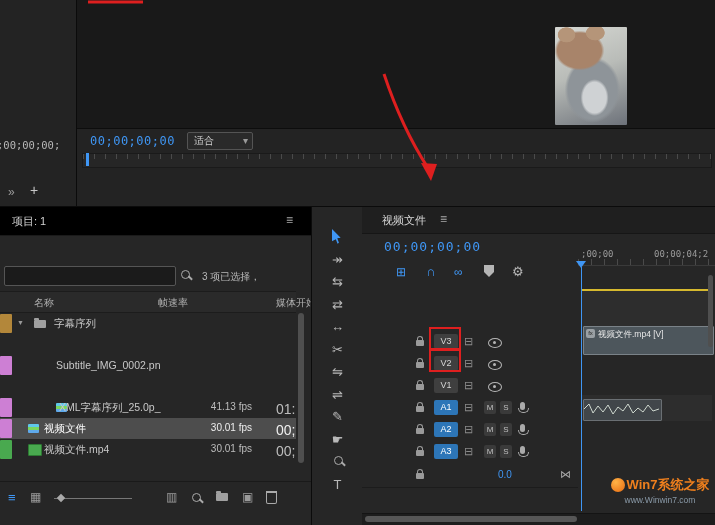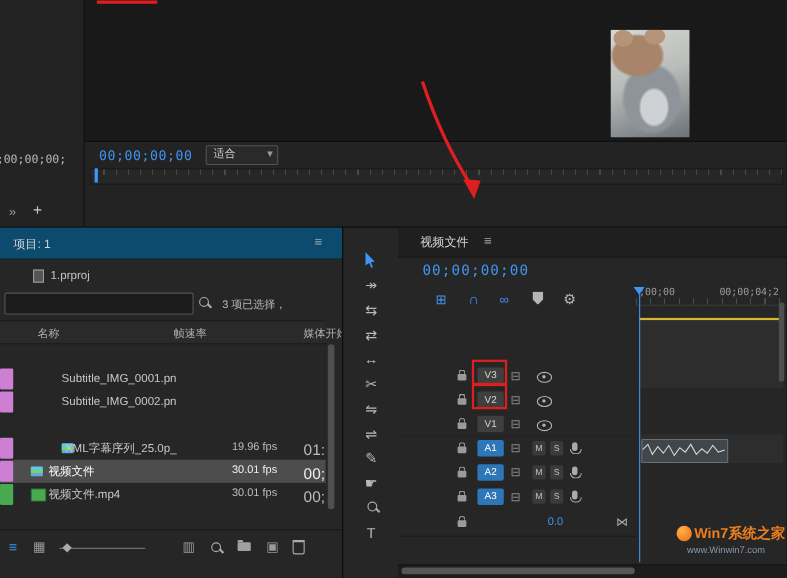--- a/index.html
+++ b/index.html
@@ -103,53 +103,51 @@
     <span class="transport abs" style="left:481px;font-size:13px">◂</span>
     <span class="transport abs" style="left:510px;font-size:13px">▶</span>
     <span class="transport abs" style="left:540px;font-size:13px">▸</span>
     <span class="transport abs" style="left:569px">↦</span>
     <span class="transport abs" style="left:601px">⊓</span>
     <span class="transport abs" style="left:628px">⊔</span>
   </div>
 </div>
 
 <div id="project" class="abs">
-  <div class="abs" style="left:0;top:0;width:311px;height:28px;background:#0c4a6e;border-bottom:1px solid #1a1a1a">
+  <div class="abs" style="left:0;top:0;width:311px;height:28px;background:#000000;border-bottom:1px solid #1a1a1a">
     <span class="abs" style="left:12px;top:7px;font-size:11px;color:#d2d2d2">项目: 1</span>
     <span class="abs" style="left:286px;top:6px;color:#aaa;font-size:12px">≡</span>
   </div>
 
-  <div class="abs" style="left:0;top:34px;width:311px;height:20px">
-    <span class="doc-ic" style="left:30px;top:4px"></span>
-    <span class="abs" style="left:46px;top:4px;font-size:10.5px;color:#c4c4c4">1.prproj</span>
-  </div>
 
   <div class="abs" style="left:4px;top:59px;width:170px;height:18px;background:#1b1b1b;border:1px solid #555;border-radius:2px"></div>
   <span class="mag-ic" style="left:181px;top:63px"></span>
   <div class="abs" style="left:202px;top:63px;width:92px;overflow:hidden;white-space:nowrap;font-size:10px;color:#b8b8b8">3 项已选择，</div>
 
   <div class="abs" style="left:0;top:84px;width:296px;height:20px;background:#2a2a2a;border-top:1px solid #1c1c1c;border-bottom:1px solid #1c1c1c">
     <span class="abs" style="left:34px;top:4px;font-size:10px;color:#b0b0b0">名称</span>
     <span class="abs" style="left:158px;top:4px;font-size:10px;color:#b0b0b0">帧速率</span>
     <span class="abs" style="left:276px;top:4px;font-size:10px;color:#b0b0b0;white-space:nowrap">媒体开始</span>
   </div>
 
-  <div class="prow" style="top:127px">
-    <span class="chip" style="background: rgb(205, 127, 212);"></span>
-    <span class="pname" style="left:56px">Subtitle_IMG_0001.pn</span>
+  <div class="prow" style="top:106px">
+    <span class="chip" style="background: rgb(179, 135, 58);"></span>
+    <span class="abs" style="left:17px;top:6px;font-size:7px;color:#9a9a9a">▼</span>
+    <span class="folder-ic" style="left:34px;top:7px"></span>
+    <span class="pname" style="left:54px">字幕序列</span>
   </div>
   <div class="prow" style="top:148px">
     <span class="chip" style="background: rgb(205, 127, 212);"></span>
     <span class="pname" style="left:56px">Subtitle_IMG_0002.pn</span>
   </div>
   <div class="prow" style="top:190px">
     <span class="chip" style="background: rgb(205, 127, 212);"></span>
     <span class="seq-ic" style="left:56px;top:6px"></span>
     <span class="pname" style="left:59px">XML字幕序列_25.0p_</span>
-    <span class="pfps">19.96 fps</span>
+    <span class="pfps">41.13 fps</span>
     <span class="pstart">01:</span>
   </div>
   <div class="prow" style="top:211px;background:#4d4d4d">
     <span class="chip" style="background: rgb(205, 127, 212);"></span>
     <span class="seq-ic" style="left:28px;top:6px"></span>
     <span class="pname" style="left:44px;color:#ffffff">视频文件</span>
     <span class="pfps" style="color:#eee">30.01 fps</span>
     <span class="pstart" style="color:#eee">00;</span>
   </div>
   <div class="prow" style="top:232px">
@@ -201,32 +199,37 @@
   </div>
 
   <div class="abs mono blue" style="left:22px;top:32px;font-size:13px;letter-spacing:1px">00;00;00;00</div>
 
   <span class="abs blue" style="left:34px;top:58px;font-size:12px">⊞</span>
   <span class="abs blue" style="left:64px;top:57px;font-size:13px">∩</span>
   <span class="abs blue" style="left:92px;top:58px;font-size:12px">∞</span>
   <span class="pin-ic" style="left:122px;top:58px;background:#b5b5b5"></span>
   <span class="abs" style="left:150px;top:57px;font-size:13px;color:#b5b5b5">⚙</span>
 
-  <div class="abs" style="left:216px;top:48px;width:137px;height:22px;border-bottom:1px solid #3a3a3a;
+  <div class="abs" style="left:216px;top:36px;width:137px;height:22px;border-bottom:1px solid #3a3a3a;
               background-image:repeating-linear-gradient(to right,#4a4a4a 0 1px,transparent 1px 13px);
               background-size:100% 6px;background-repeat:no-repeat;background-position:bottom">
     <span class="abs mono" style="left:3px;top:6px;font-size:9px;color:#9a9a9a">;00;00</span>
     <span class="abs mono" style="left:76px;top:6px;font-size:9px;color:#9a9a9a;white-space:nowrap">00;00;04;2</span>
   </div>
 
   <div class="abs" style="left:219px;top:84px;width:131px;height:62px;background:#2d2d2d"></div>
   <div class="abs" style="left:219px;top:188px;width:131px;height:26px;background:#2d2d2d"></div>
 
   <div class="abs" style="left:219px;top:82px;width:131px;height:2px;background:#d6b92e"></div>
 
+  <div class="abs" style="left:221px;top:119px;width:129px;height:27px;background:#4d565c;border:1px solid #7a8288;border-radius:1px;overflow:hidden">
+    <span style="position:absolute;left:2px;top:2px;width:9px;height:9px;background:#9aa0a4;border-radius:2px;
+                 font-size:6px;color:#222;text-align:center;line-height:9px">fx</span>
+    <span class="abs" style="left:14px;top:2px;font-size:8.5px;color:#e8e8e8;white-space:nowrap">视频文件.mp4 [V]</span>
+  </div>
 
   <div class="abs" style="left:221px;top:192px;width:77px;height:20px;background:#41464a;border:1px solid #6a6f73;border-radius:1px">
     <svg width="75" height="18">
       <polyline points="0,9 5,4 9,13 14,6 19,12 24,5 29,14 34,7 39,11 44,4 49,13 54,8 59,12 64,5 69,11 75,9" fill="none" stroke="#cfd8cf" stroke-width="1"></polyline>
     </svg>
   </div>
 
   <div class="abs" style="left:214px;top:54px;width:0;height:0;border-left:5px solid transparent;border-right:5px solid transparent;border-top:7px solid #3f96f4"></div>
   <div class="abs" style="left:219px;top:60px;width:1px;height:244px;background:#3f96f4;z-index:5"></div>
 
@@ -280,21 +283,21 @@
 
   <div class="abs" style="left:346px;top:28px;width:6px;height:276px">
     <div style="position:absolute;top:40px;width:5px;height:72px;background:#4f4f4f;border-radius:3px"></div>
   </div>
   <div class="abs" style="left:0;top:306px;width:353px;height:11px;background:#1d1d1d;border-top:1px solid #141414">
     <div style="position:absolute;left:3px;top:2px;width:212px;height:6px;background:#565656;border-radius:3px"></div>
   </div>
 </div>
 
 <div class="abs" style="left:606px;top:476px;width:108px;text-align:center;z-index:40">
-  <div style="display:flex;align-items:center;justify-content:flex-end;gap:2px">
+  <div style="display:flex;align-items:center;justify-content:center;gap:2px">
     <span style="width:14px;height:14px;border-radius:50%;background:radial-gradient(circle at 35% 30%,#ffb347,#e86a10);display:inline-block"></span>
     <span style="font-size:13px;font-weight:bold;color:#ee7f1d;white-space:nowrap">Win7系统之家</span>
   </div>
   <div style="font-size:8.5px;color:#8a9aa8;margin-top:1px">www.Winwin7.com</div>
 </div>
 
 <svg class="abs" width="715" height="525" style="left:0;top:0;z-index:50;pointer-events:none">
   <line x1="88" y1="2" x2="143" y2="2" stroke="#de1f1f" stroke-width="3"></line>
   <path d="M 384 74 Q 402 128 428 168" fill="none" stroke="#de1f1f" stroke-width="3"></path>
   <polygon points="421,163 437,164 431,181" fill="#de1f1f"></polygon>

